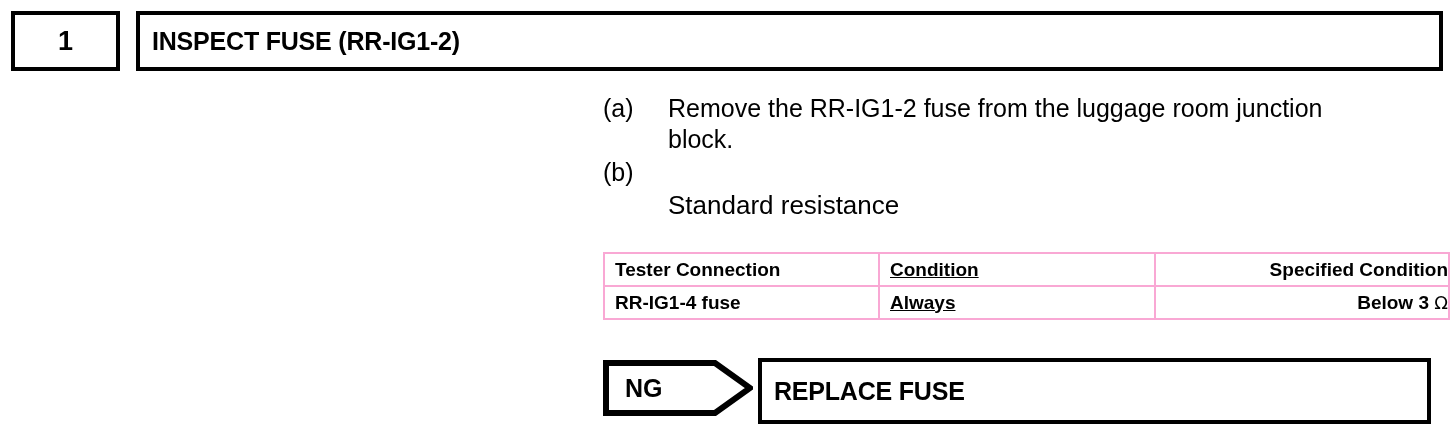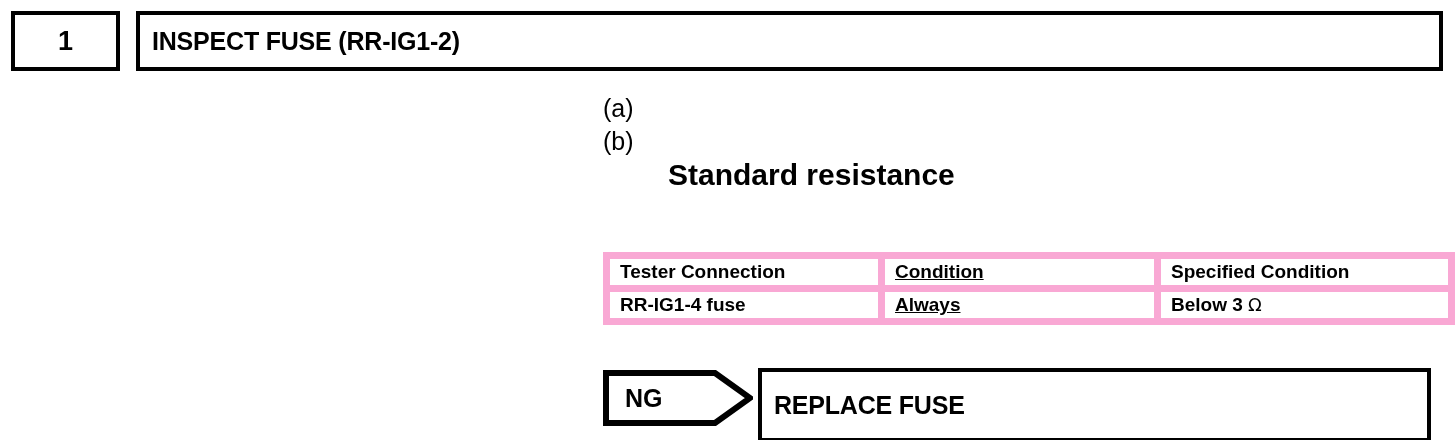--- a/index.html
+++ b/index.html
@@ -77,59 +77,59 @@
     font-size: 25px;
     line-height: 31px;
   }
   .instr-text {
     font-size: 25px;
     line-height: 31px;
     max-width: 700px;
   }
   .instr-sub-bold {
     margin-left: 65px;
-    font-size: 30px;
-    font-weight: bold;
+    font-size: 26px;
+    font-weight: normal;
     line-height: 31px;
     margin-top: 1px;
   }
 
   
   .spec-table {
     position: absolute;
     left: 603px;
     top: 252px;
     width: 828px;
     border-collapse: collapse;
     table-layout: fixed;
   }
   .spec-table td {
-    border: 7px solid #f9a8d4;
+    border: 2px solid #f9a8d4;
     height: 33px;
     padding: 0 0 0 10px;
     font-size: 19px;
     font-weight: bold;
     vertical-align: middle;
     box-sizing: border-box;
   }
   .spec-table .col-1 { width: 275px; }
   .spec-table .col-2 { width: 276px; text-decoration: underline; }
-  .spec-table .col-3 { width: 294px; }
+  .spec-table .col-3 { width: 294px; text-align: right; }
   .spec-table tr.header-row td { border-bottom-width: 2px; }
   .ohm {
     font-weight: normal;
     font-family: "DejaVu Sans", sans-serif;
     font-size: 18px;
   }
 
   
   .result-flow {
     position: absolute;
     left: 603px;
-    top: 368px;
+    top: 358px;
     width: 830px;
     height: 62px;
   }
   .ng-arrow {
     position: absolute;
     left: 0;
     top: 2px;
     width: 150px;
     height: 56px;
   }
@@ -145,21 +145,21 @@
     align-items: center;
     font-size: 25px;
     font-weight: bold;
     line-height: 1;
   }
   .result-box {
     position: absolute;
     left: 155px;
     top: 0;
     width: 673px;
-    height: 74px;
+    height: 66px;
     border: 4px solid #000;
     box-sizing: border-box;
     display: flex;
     align-items: center;
   }
   .result-box .result-label {
     font-size: 25px;
     font-weight: bold;
     padding-left: 12px;
     line-height: 1;
@@ -175,20 +175,21 @@
   </div>
   <div class="step-title-box">
     <span class="title">INSPECT FUSE (RR-IG1-2)</span>
   </div>
 </div>
 
 <div class="instructions">
 
   <div class="instr-item">
     <span class="instr-marker">(a)</span>
+    <span class="instr-text">Remove the RR-IG1-2 fuse from the luggage room junction block.</span>
   </div>
 
   <div class="instr-item">
     <span class="instr-marker">(b)</span>
   </div>
 
   <div class="instr-sub-bold">Standard resistance</div>
 </div>
 
 <table class="spec-table">

